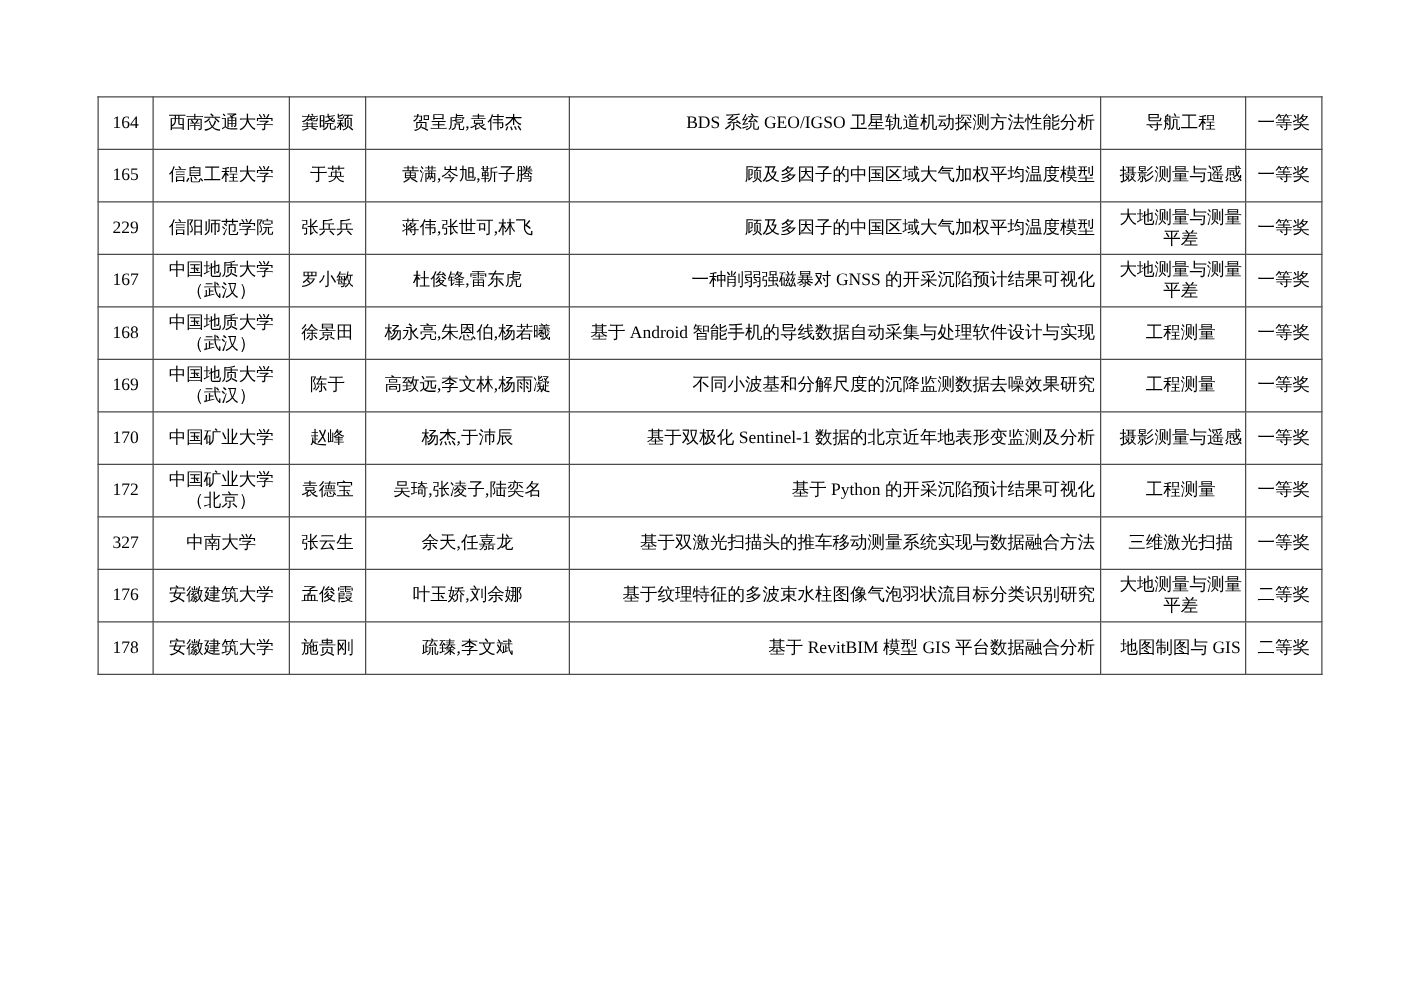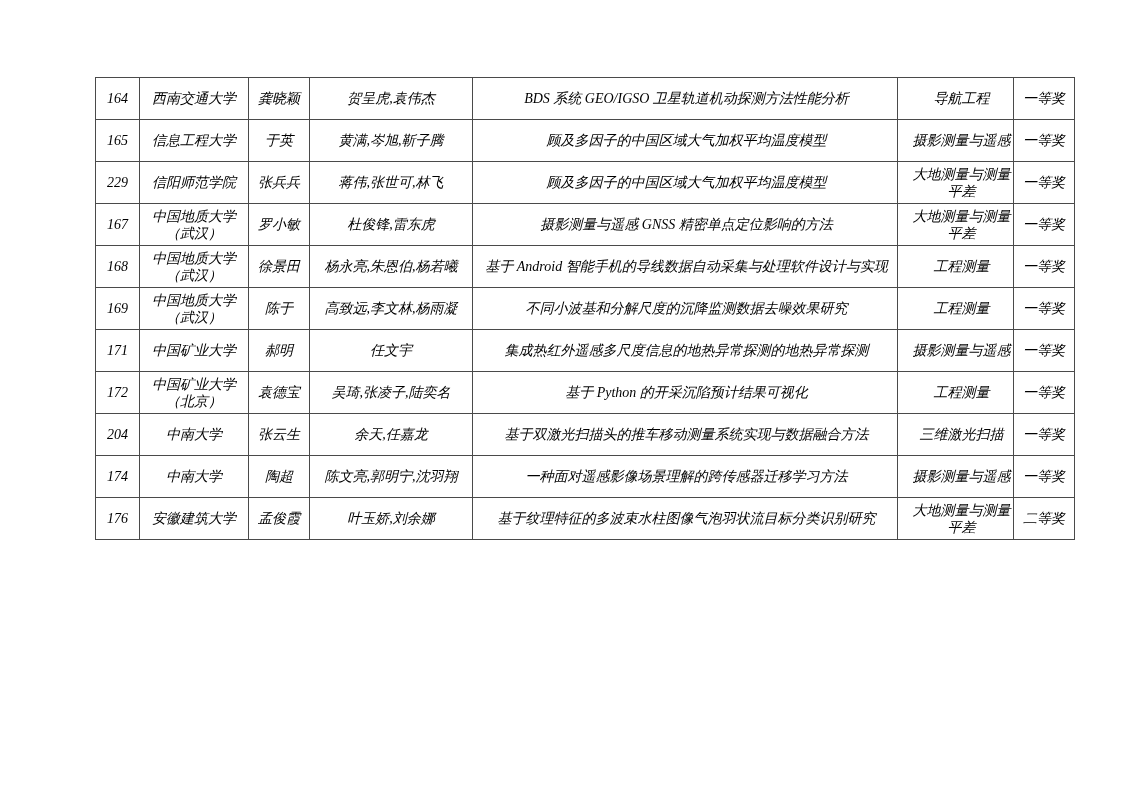--- a/index.html
+++ b/index.html
@@ -11,40 +11,39 @@
   }
   .sheet {
     position: relative;
     width: 1123px;
     height: 794px;
     background: #ffffff;
     overflow: hidden;
   }
   table.award-table {
     position: absolute;
-    left: 95px;
+    left: 78px;
     top: 77px;
     border-collapse: collapse;
     table-layout: fixed;
     width: 979px;
-    font-style: italic;
   }
   .award-table td {
     border: 1px solid #4a4a4a;
     font-size: 14px;
     line-height: 17px;
     text-align: center;
     vertical-align: middle;
     padding: 2px 5px;
     height: 42px;
     white-space: pre-line;
     overflow: hidden;
   }
   .award-table td.col-title {
-    text-align: center;
+    text-align: right;
     padding-left: 7px;
     padding-right: 4px;
   }
   .award-table td.col-category {
     padding-left: 14px;
     padding-right: 2px;
   }
   col.c-no       { width: 44px; }
   col.c-university { width: 109px; }
   col.c-leader   { width: 61px; }
@@ -95,21 +94,21 @@
           <td class="col-category">大地测量与测量
 平差</td>
           <td class="col-award">一等奖</td>
         </tr>
         <tr>
           <td class="col-no">167</td>
           <td class="col-university">中国地质大学
 （武汉）</td>
           <td class="col-leader">罗小敏</td>
           <td class="col-coauthors">杜俊锋,雷东虎</td>
-          <td class="col-title">摄影测量与遥感 GNSS 精密单点定位影响的方法</td>
+          <td class="col-title">一种削弱强磁暴对 GNSS 的开采沉陷预计结果可视化</td>
           <td class="col-category">大地测量与测量
 平差</td>
           <td class="col-award">一等奖</td>
         </tr>
         <tr>
           <td class="col-no">168</td>
           <td class="col-university">中国地质大学
 （武汉）</td>
           <td class="col-leader">徐景田</td>
           <td class="col-coauthors">杨永亮,朱恩伯,杨若曦</td>
@@ -121,61 +120,61 @@
           <td class="col-no">169</td>
           <td class="col-university">中国地质大学
 （武汉）</td>
           <td class="col-leader">陈于</td>
           <td class="col-coauthors">高致远,李文林,杨雨凝</td>
           <td class="col-title">不同小波基和分解尺度的沉降监测数据去噪效果研究</td>
           <td class="col-category">工程测量</td>
           <td class="col-award">一等奖</td>
         </tr>
         <tr>
-          <td class="col-no">171</td>
+          <td class="col-no">170</td>
           <td class="col-university">中国矿业大学</td>
-          <td class="col-leader">郝明</td>
-          <td class="col-coauthors">任文宇</td>
-          <td class="col-title">集成热红外遥感多尺度信息的地热异常探测的地热异常探测</td>
+          <td class="col-leader">赵峰</td>
+          <td class="col-coauthors">杨杰,于沛辰</td>
+          <td class="col-title">基于双极化 Sentinel-1 数据的北京近年地表形变监测及分析</td>
           <td class="col-category">摄影测量与遥感</td>
           <td class="col-award">一等奖</td>
         </tr>
         <tr>
           <td class="col-no">172</td>
           <td class="col-university">中国矿业大学
 （北京）</td>
           <td class="col-leader">袁德宝</td>
           <td class="col-coauthors">吴琦,张凌子,陆奕名</td>
           <td class="col-title">基于 Python 的开采沉陷预计结果可视化</td>
           <td class="col-category">工程测量</td>
           <td class="col-award">一等奖</td>
         </tr>
         <tr>
-          <td class="col-no">204</td>
+          <td class="col-no">327</td>
           <td class="col-university">中南大学</td>
           <td class="col-leader">张云生</td>
           <td class="col-coauthors">余天,任嘉龙</td>
           <td class="col-title">基于双激光扫描头的推车移动测量系统实现与数据融合方法</td>
           <td class="col-category">三维激光扫描</td>
-          <td class="col-award">一等奖</td>
-        </tr>
-        <tr>
-          <td class="col-no">174</td>
-          <td class="col-university">中南大学</td>
-          <td class="col-leader">陶超</td>
-          <td class="col-coauthors">陈文亮,郭明宁,沈羽翔</td>
-          <td class="col-title">一种面对遥感影像场景理解的跨传感器迁移学习方法</td>
-          <td class="col-category">摄影测量与遥感</td>
           <td class="col-award">一等奖</td>
         </tr>
         <tr>
           <td class="col-no">176</td>
           <td class="col-university">安徽建筑大学</td>
           <td class="col-leader">孟俊霞</td>
           <td class="col-coauthors">叶玉娇,刘余娜</td>
           <td class="col-title">基于纹理特征的多波束水柱图像气泡羽状流目标分类识别研究</td>
           <td class="col-category">大地测量与测量
 平差</td>
           <td class="col-award">二等奖</td>
         </tr>
+        <tr>
+          <td class="col-no">178</td>
+          <td class="col-university">安徽建筑大学</td>
+          <td class="col-leader">施贵刚</td>
+          <td class="col-coauthors">疏臻,李文斌</td>
+          <td class="col-title">基于 RevitBIM 模型 GIS 平台数据融合分析</td>
+          <td class="col-category">地图制图与 GIS</td>
+          <td class="col-award">二等奖</td>
+        </tr>
       </tbody>
   </table>
 </div>
 
 </body></html>

